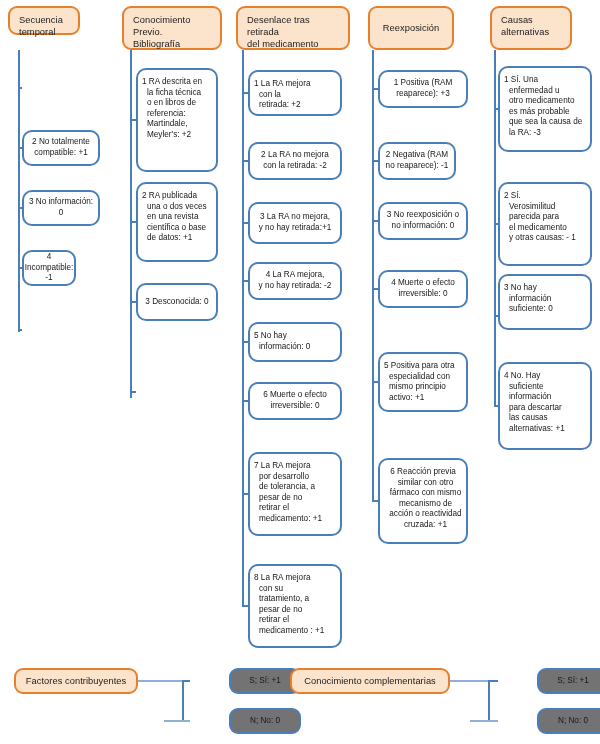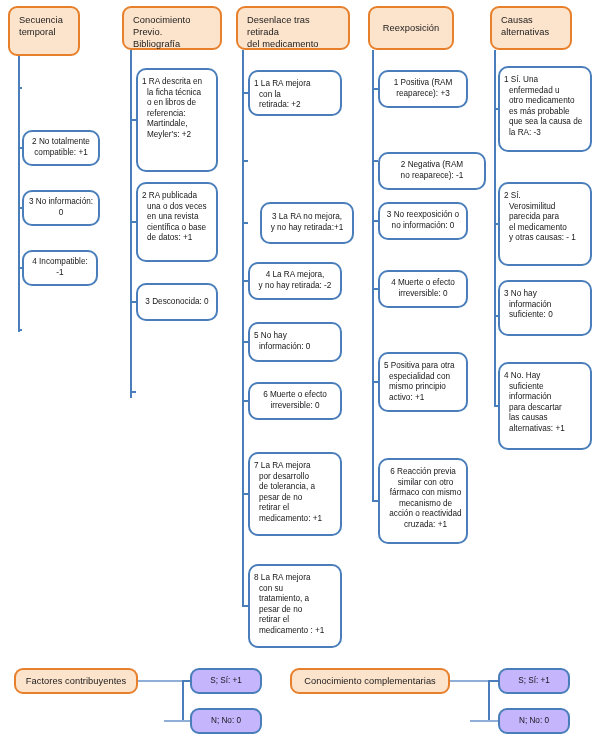--- a/index.html
+++ b/index.html
@@ -83,52 +83,53 @@
     padding: 0 4px;
   }
   .item.top {
     align-items: flex-start;
     padding-top: 7px;
   }
   
   .leaf {
     position: absolute;
     box-sizing: border-box;
-    background: #c4b5fd;
+    background: #737373;
     border: 2px solid #4A7EBB;
     border-radius: 9px;
     color: #17171a;
     font-size: 8.2px;
     line-height: 10px;
     z-index: 3;
     display: flex;
     align-items: center;
     justify-content: center;
     text-align: center;
+    margin-left: 39px;
   }
 </style>
 </head>
 <body>
 
 <div id="canvas">
     <div class="conn v" style="left: 18px; top: 50px; height: 282px;"></div>
-    <div class="hdr " style="left: 8px; top: 6px; width: 72px; height: 50px; white-space: pre-line;">Secuencia
+    <div class="hdr " style="left: 8px; top: 6px; width: 72px; height: 29px; white-space: pre-line;">Secuencia
 temporal</div>
     <div class="conn h" style="left: 18px; top: 87.2px; width: 4px;"></div>
     <div class="conn h" style="left: 18px; top: 147.2px; width: 4px;"></div>
     <div class="item ctr" style="left: 22px; top: 130px; width: 78px; height: 36px;">
       <span class="txt">2 No totalmente
 compatible: +1</span>
     </div>
     <div class="conn h" style="left: 18px; top: 207.2px; width: 4px;"></div>
     <div class="item ctr" style="left: 22px; top: 190px; width: 78px; height: 36px;">
       <span class="txt">3 No información: 0</span>
     </div>
     <div class="conn h" style="left: 18px; top: 267.2px; width: 4px;"></div>
-    <div class="item ctr" style="left: 22px; top: 250px; width: 76px; height: 36px;">
+    <div class="item ctr" style="left: 22px; top: 250px; width: 54px; height: 36px;">
       <span class="txt">4 Incompatible: -1</span>
     </div>
     <div class="conn h" style="left: 18px; top: 329.2px; width: 4px;"></div>
     <div class="conn v" style="left: 130px; top: 50px; height: 348px;"></div>
     <div class="hdr " style="left: 122px; top: 6px; width: 100px; height: 44px; white-space: pre-line;">Conocimiento
 Previo. Bibliografía</div>
     <div class="conn h" style="left: 130px; top: 119.2px; width: 6px;"></div>
     <div class="item top" style="left: 136px; top: 68px; width: 82px; height: 104px;">
       <span class="txt">1 RA descrita en
 la ficha técnica
@@ -153,22 +154,26 @@
     <div class="conn v" style="left: 242px; top: 50px; height: 556px;"></div>
     <div class="hdr " style="left: 236px; top: 6px; width: 114px; height: 44px; white-space: pre-line;">Desenlace tras retirada
 del medicamento</div>
     <div class="conn h" style="left: 242px; top: 92.2px; width: 6px;"></div>
     <div class="item top" style="left: 248px; top: 70px; width: 94px; height: 46px;">
       <span class="txt">1 La RA mejora
 con la
 retirada: +2</span>
     </div>
     <div class="conn h" style="left: 242px; top: 160.2px; width: 6px;"></div>
+    <div class="item ctr" style="left: 248px; top: 142px; width: 94px; height: 38px;">
+      <span class="txt">2 La RA no mejora
+con la retirada: -2</span>
+    </div>
     <div class="conn h" style="left: 242px; top: 222.2px; width: 6px;"></div>
-    <div class="item ctr" style="left: 248px; top: 202px; width: 94px; height: 42px; margin-left: 12px;">
+    <div class="item ctr" style="left: 248px; top: 202px; width: 94px; height: 42px;">
       <span class="txt">3 La RA no mejora,
 y no hay retirada:+1</span>
     </div>
     <div class="conn h" style="left: 242px; top: 280.2px; width: 6px;"></div>
     <div class="item ctr" style="left: 248px; top: 262px; width: 94px; height: 38px;">
       <span class="txt">4 La RA mejora,
 y no hay retirada: -2</span>
     </div>
     <div class="conn h" style="left: 242px; top: 341.2px; width: 6px;"></div>
     <div class="item top" style="left: 248px; top: 322px; width: 94px; height: 40px;">
@@ -199,21 +204,21 @@
 medicamento : +1</span>
     </div>
     <div class="conn v" style="left: 372px; top: 50px; height: 452px;"></div>
     <div class="hdr center" style="left: 368px; top: 6px; width: 86px; height: 44px; white-space: pre-line;">Reexposición</div>
     <div class="conn h" style="left: 372px; top: 88.2px; width: 6px;"></div>
     <div class="item ctr" style="left: 378px; top: 70px; width: 90px; height: 38px;">
       <span class="txt">1 Positiva (RAM
 reaparece): +3</span>
     </div>
     <div class="conn h" style="left: 372px; top: 160.2px; width: 6px;"></div>
-    <div class="item ctr" style="left: 378px; top: 152px; width: 108px; height: 38px;">
+    <div class="item ctr" style="left: 378px; top: 142px; width: 78px; height: 38px;">
       <span class="txt">2 Negativa (RAM
 no reaparece): -1</span>
     </div>
     <div class="conn h" style="left: 372px; top: 220.2px; width: 6px;"></div>
     <div class="item ctr" style="left: 378px; top: 202px; width: 90px; height: 38px;">
       <span class="txt">3 No reexposición o
 no información: 0</span>
     </div>
     <div class="conn h" style="left: 372px; top: 288.2px; width: 6px;"></div>
     <div class="item ctr" style="left: 378px; top: 270px; width: 90px; height: 38px;">
@@ -250,21 +255,21 @@
     </div>
     <div class="conn h" style="left: 494px; top: 223.2px; width: 4px;"></div>
     <div class="item top" style="left: 498px; top: 182px; width: 94px; height: 84px;">
       <span class="txt">2  Sí.
 Verosimilitud
 parecida para
 el medicamento
 y otras causas: - 1</span>
     </div>
     <div class="conn h" style="left: 494px; top: 315.2px; width: 4px;"></div>
-    <div class="item top" style="left: 498px; top: 280px; width: 94px; height: 56px;">
+    <div class="item top" style="left: 498px; top: 274px; width: 94px; height: 56px;">
       <span class="txt">3 No hay
 información
 suficiente: 0</span>
     </div>
     <div class="conn h" style="left: 494px; top: 405.2px; width: 4px;"></div>
     <div class="item top" style="left: 498px; top: 362px; width: 94px; height: 88px;">
       <span class="txt">4 No. Hay
 suficiente
 información
 para descartar

